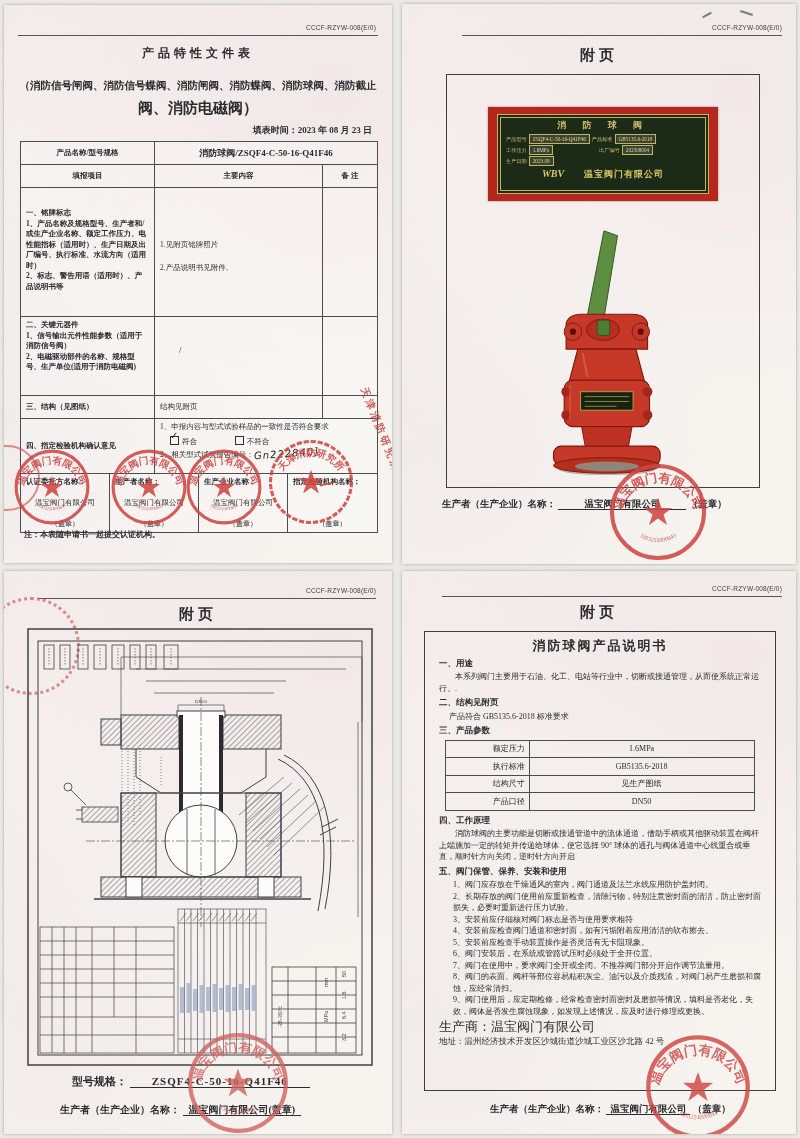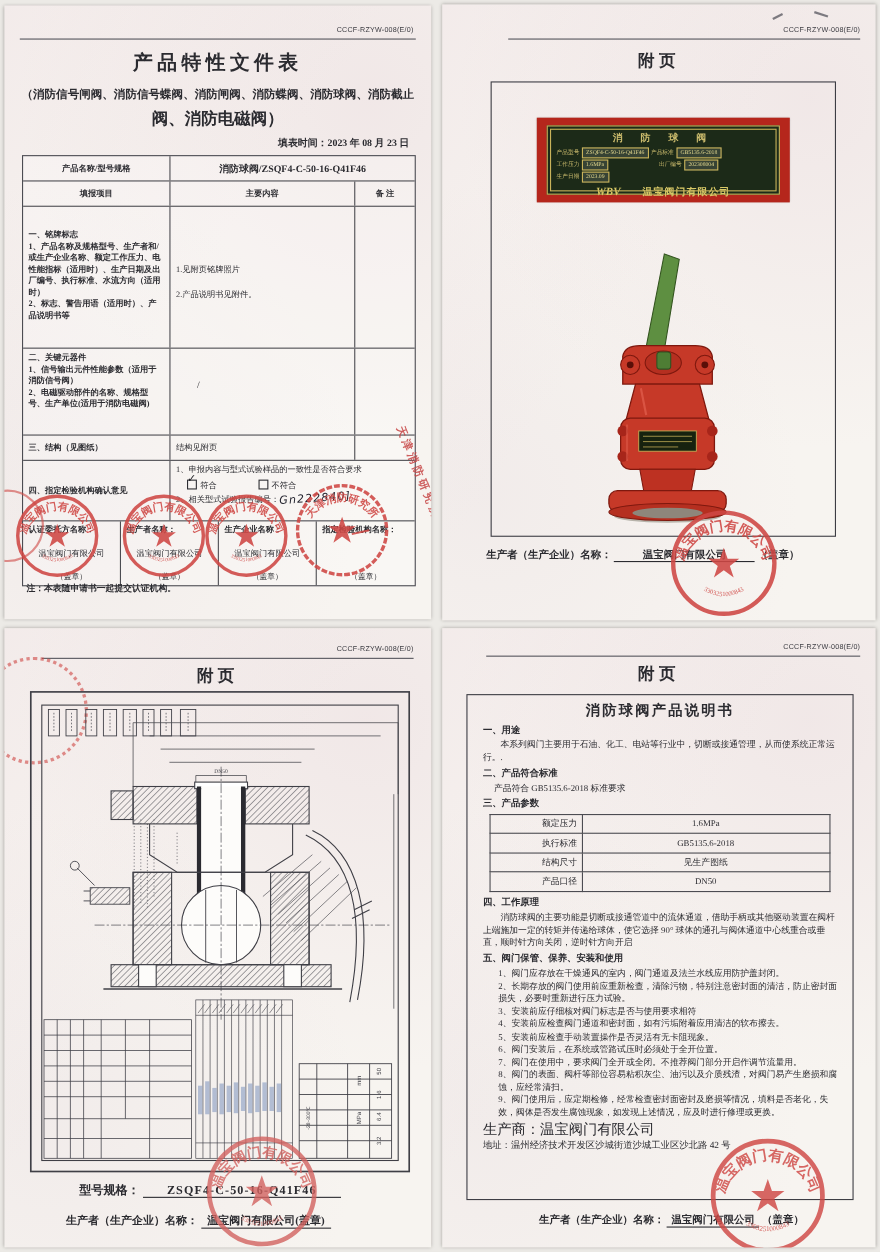--- a/index.html
+++ b/index.html
@@ -39,21 +39,21 @@
   .hand{font-family:"DejaVu Sans",sans-serif;font-style:italic;font-size:10px;color:#23232e;display:inline-block;transform:rotate(-4deg);letter-spacing:1px;}
   .note{position:absolute;font-size:8px;font-weight:bold;}
   
   .stamp{position:absolute;opacity:.88;}
   .arc-edge{position:absolute;border:2.5px solid #cf4744;border-radius:50%;opacity:.6;}
   .edge-text{position:absolute;color:#c64444;font-weight:bold;opacity:.85;white-space:nowrap;}
   
   .p2-box{position:absolute;border:1.5px solid #3d3d44;}
   .cap{position:absolute;width:100%;text-align:center;font-weight:bold;font-size:11.5px;font-family:"Liberation Sans",sans-serif;letter-spacing:.5px;}
   .plate-back{position:absolute;background:#b5261c;padding:7px 9px;box-shadow:0 0 2px rgba(0,0,0,.4);}
-  .plate{background:#1c2a18;border:1px solid #c9b35a;outline:1px solid #c9b35a;outline-offset:-4px;color:#cdbd6e;width:212px;height:63px;padding:3px 8px 2px;box-sizing:border-box;}
+  .plate{background:#1c2a18;border:1px solid #c9b35a;outline:1px solid #c9b35a;outline-offset:-4px;color:#cdbd6e;width:212px;height:80px;padding:3px 8px 2px;box-sizing:border-box;}
   .plate-title{text-align:center;font-size:9px;font-weight:bold;letter-spacing:7px;margin:1px 0 2px;}
   .plate-row{display:flex;align-items:center;font-size:5.2px;line-height:8px;gap:2px;}
   .pv{border:.5px solid #c9b35a;padding:0 3px;background:rgba(255,255,255,.12);color:#e4d98f;white-space:nowrap;}
   .plate-brand{display:flex;justify-content:center;align-items:baseline;gap:20px;margin-top:2px;}
   .plate-brand .wbv{font-style:italic;font-weight:bold;font-size:10px;color:#d9c967;}
   .plate-brand .co{font-weight:bold;font-size:9px;letter-spacing:1px;color:#d9c967;}
   .producer-line{position:absolute;font-size:9.5px;white-space:nowrap;}
   .u{border-bottom:1px solid #2b2b30;padding:0 26px;font-weight:bold;}
   .pen{position:absolute;background:#4a4a52;opacity:.7;}
   
@@ -81,21 +81,21 @@
       <line x1="0" y1="0" x2="0" y2="4" stroke="#5a5a60" stroke-width="1"></line>
     </pattern>
   </defs>
 </svg>
 
 <div id="canvas">
 
   <div class="pg" style="left:4px;top:5px;width:388px;height:558px;">
     <div class="code" style="right:16px;top:19px;">CCCF-RZYW-008(E/0)</div>
     <div class="hline" style="left:14px;right:14px;top:30px;"></div>
-    <div class="pgtitle" style="top:40px;font-size:18px;">产品特性文件表</div>
+    <div class="pgtitle" style="top:40px;font-size:12px;">产品特性文件表</div>
     <div style="position:absolute;top:74px;width:100%;text-align:center;font-size:10.5px;font-weight:bold;">（消防信号闸阀、消防信号蝶阀、消防闸阀、消防蝶阀、消防球阀、消防截止</div>
     <div style="position:absolute;top:94px;width:100%;text-align:center;font-size:15px;font-weight:bold;">阀、消防电磁阀）</div>
     <div style="position:absolute;top:119px;right:20px;font-size:9px;font-weight:bold;">填表时间：2023 年 08 月 23 日</div>
 
     <div class="p1-table">
       <div class="r rA">
         <div class="c lab cc">产品名称/型号规格</div>
         <div class="c cc b" style="font-size:9px;">消防球阀/ZSQF4-C-50-16-Q41F46</div>
       </div>
       <div class="r rB">
@@ -480,21 +480,21 @@
 
   <div class="pg" style="left:402px;top:571px;width:394px;height:563px;">
     <div class="code" style="right:14px;top:14px;">CCCF-RZYW-008(E/0)</div>
     <div class="hline" style="left:40px;right:14px;top:25px;"></div>
     <div class="pgtitle" style="top:32px;font-size:15px;">附页</div>
 
     <div class="p4-box" style="left:22px;top:60px;width:352px;height:460px;">
       <div class="p4-title">消防球阀产品说明书</div>
       <div class="sec-h">一、用途</div>
       <div class="sec-b">本系列阀门主要用于石油、化工、电站等行业中，切断或接通管理，从而使系统正常运行。.</div>
-      <div class="sec-h">二、产品符合标准</div>
+      <div class="sec-h">二、结构见附页</div>
       <div style="padding-left:10px;">产品符合 GB5135.6-2018 标准要求</div>
       <div class="sec-h">三、产品参数</div>
       <table class="p4-table">
         <tbody>
           <tr>
               <td>额定压力</td>
               <td>1.6MPa</td>
             </tr>
           <tr>
               <td>执行标准</td>

